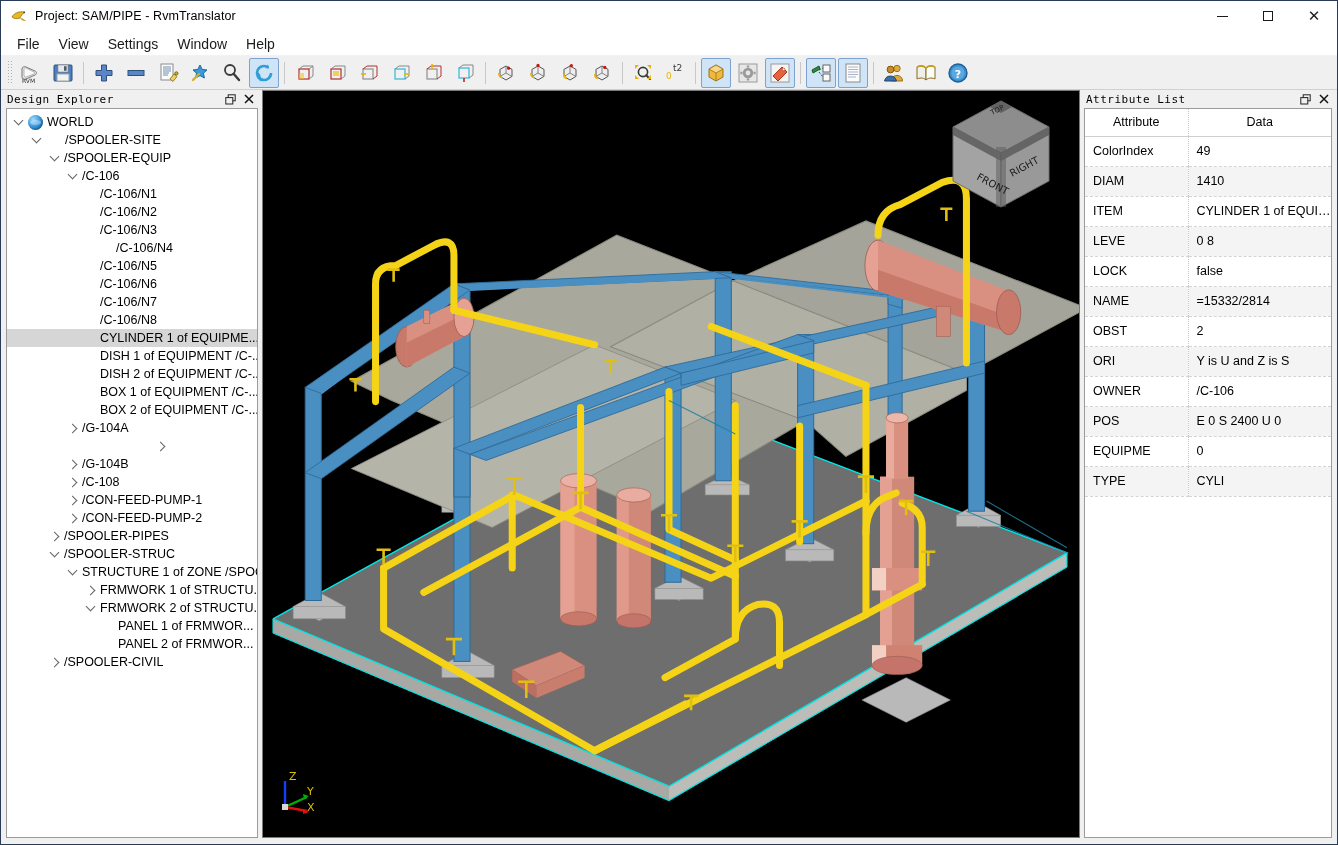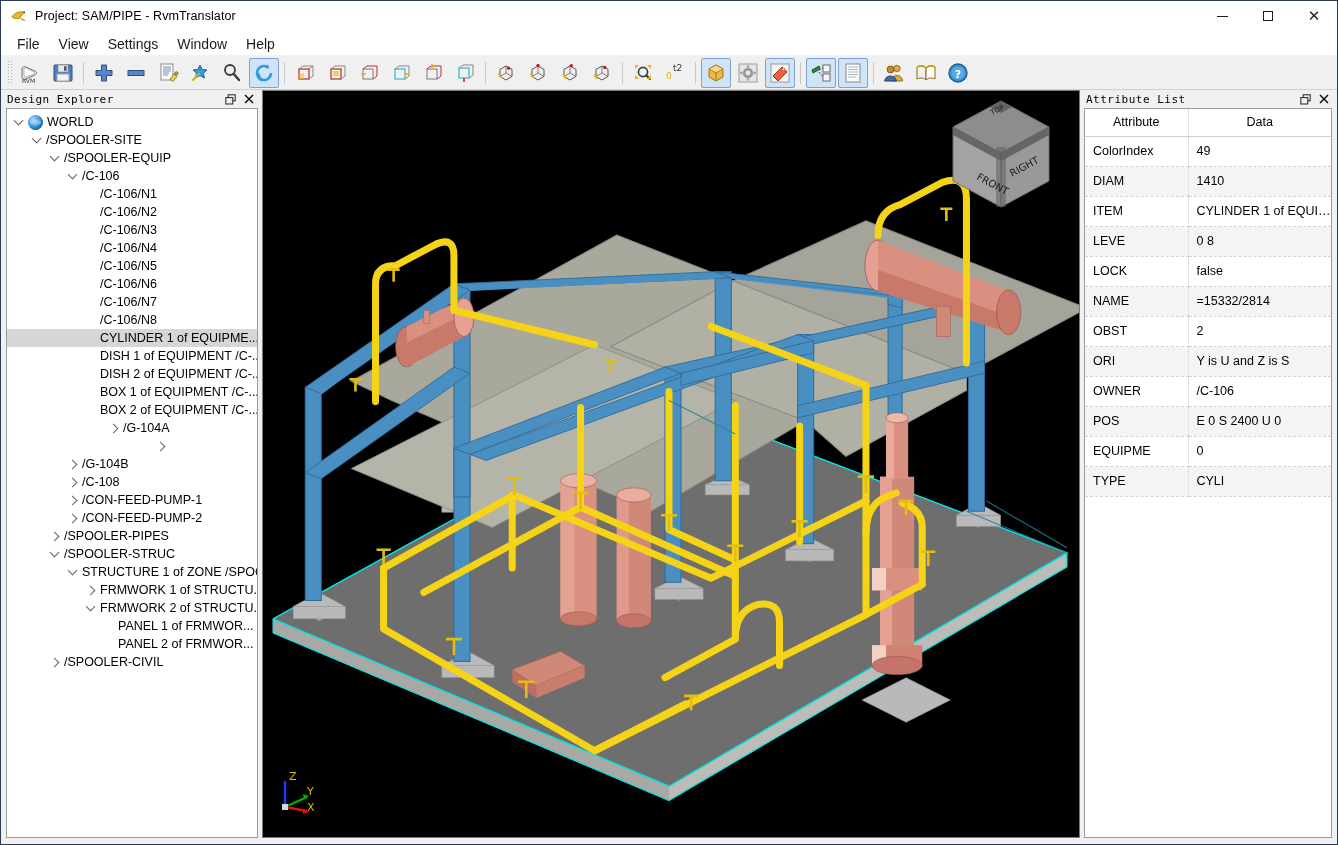--- a/index.html
+++ b/index.html
@@ -473,21 +473,21 @@
       </div>
       <div class="panel-body">
         <div class="tree" id="tree">
             <div class="tnode" style="padding-left: 4px;">
               <span class="tw">
                 <span class="chev open"></span>
               </span>
               <span class="globe"></span>
               <span class="tlabel">WORLD</span>
             </div>
-            <div class="tnode" style="padding-left: 22px;">
+            <div class="tnode" style="padding-left: 22px; gap: 19px;">
               <span class="tw">
                 <span class="chev open"></span>
               </span>
               <span class="tlabel">/SPOOLER-SITE</span>
             </div>
             <div class="tnode" style="padding-left: 40px;">
               <span class="tw">
                 <span class="chev open"></span>
               </span>
               <span class="tlabel">/SPOOLER-EQUIP</span>
@@ -503,21 +503,21 @@
               <span class="tlabel">/C-106/N1</span>
             </div>
             <div class="tnode" style="padding-left: 76px;">
               <span class="tw"></span>
               <span class="tlabel">/C-106/N2</span>
             </div>
             <div class="tnode" style="padding-left: 76px;">
               <span class="tw"></span>
               <span class="tlabel">/C-106/N3</span>
             </div>
-            <div class="tnode" style="padding-left: 76px;">
+            <div class="tnode" style="padding-left: 76px; gap: 16px;">
               <span class="tw"></span>
               <span class="tlabel">/C-106/N4</span>
             </div>
             <div class="tnode" style="padding-left: 76px;">
               <span class="tw"></span>
               <span class="tlabel">/C-106/N5</span>
             </div>
             <div class="tnode" style="padding-left: 76px;">
               <span class="tw"></span>
               <span class="tlabel">/C-106/N6</span>
@@ -543,21 +543,21 @@
               <span class="tlabel">DISH 2 of EQUIPMENT /C-...</span>
             </div>
             <div class="tnode" style="padding-left: 76px;">
               <span class="tw"></span>
               <span class="tlabel">BOX 1 of EQUIPMENT /C-...</span>
             </div>
             <div class="tnode" style="padding-left: 76px;">
               <span class="tw"></span>
               <span class="tlabel">BOX 2 of EQUIPMENT /C-...</span>
             </div>
-            <div class="tnode" style="padding-left: 58px; margin-left: 41px;">
+            <div class="tnode" style="padding-left: 58px;">
               <span class="tw">
                 <span class="chev closed"></span>
               </span>
               <span class="tlabel">/G-104A</span>
             </div>
             <div class="tnode" style="padding-left: 58px; flex-direction: column;">
               <span class="tw">
                 <span class="chev closed"></span>
               </span>
               <span class="tlabel">/E-104</span>

